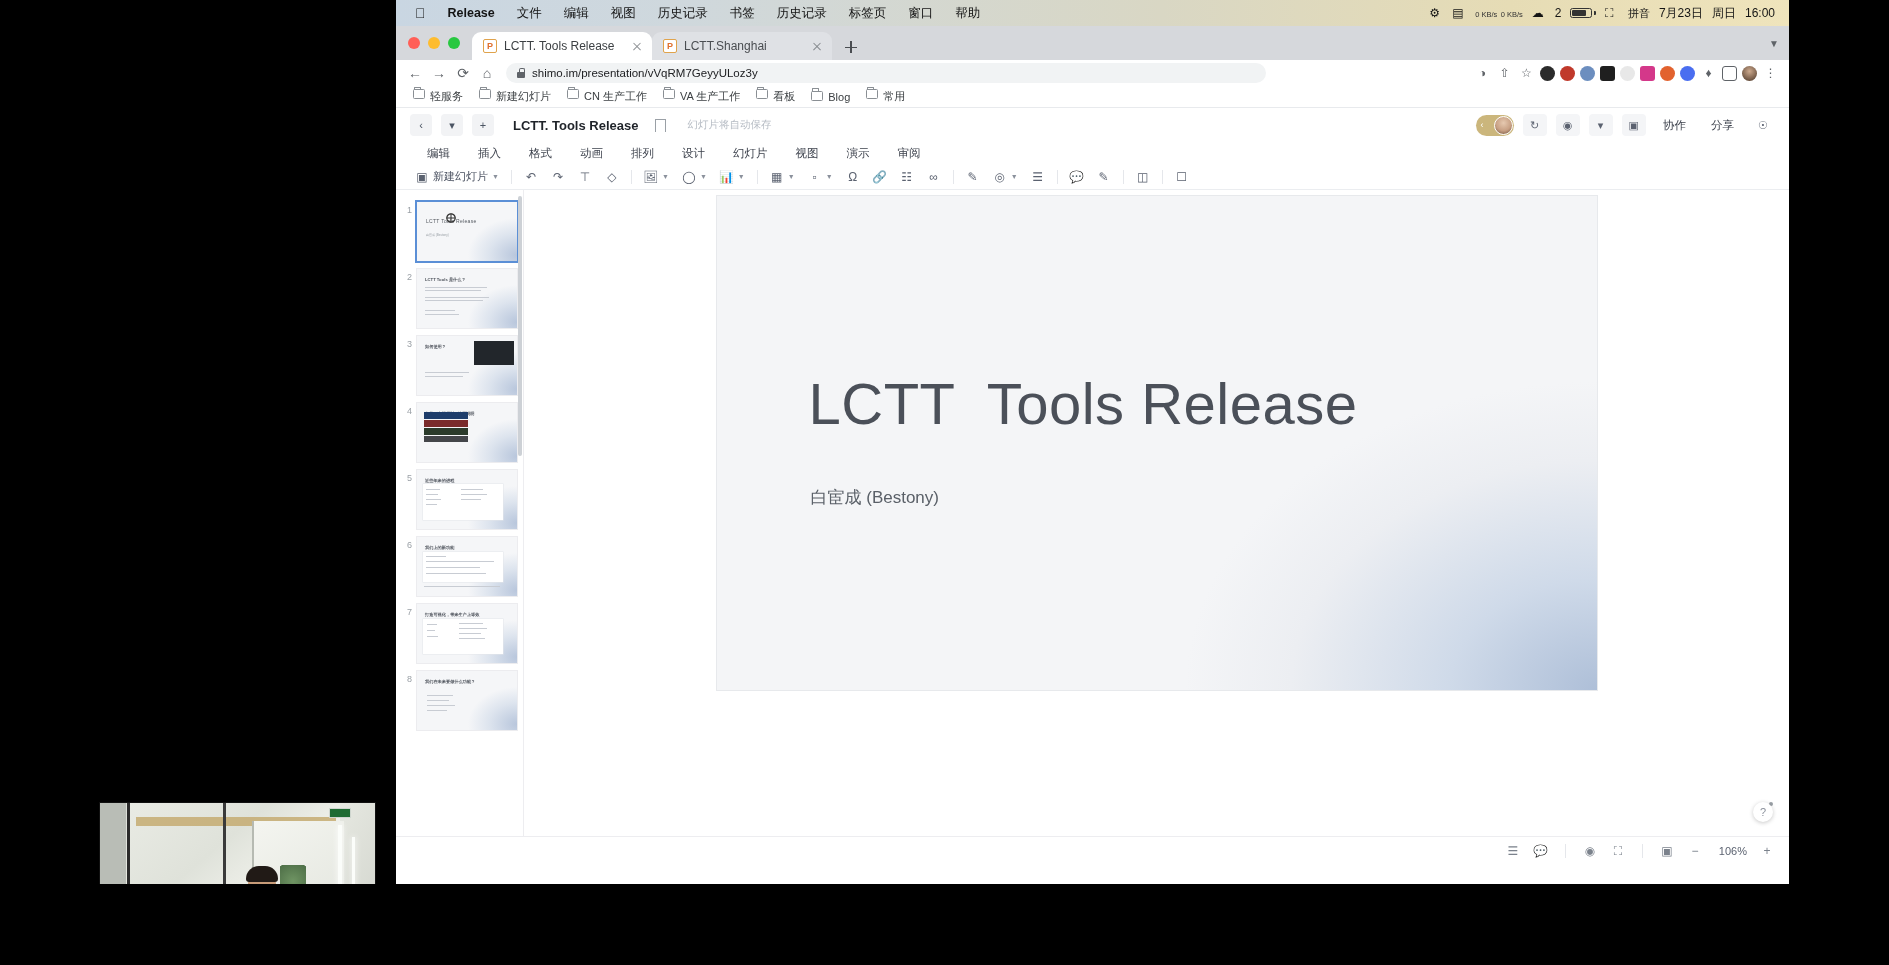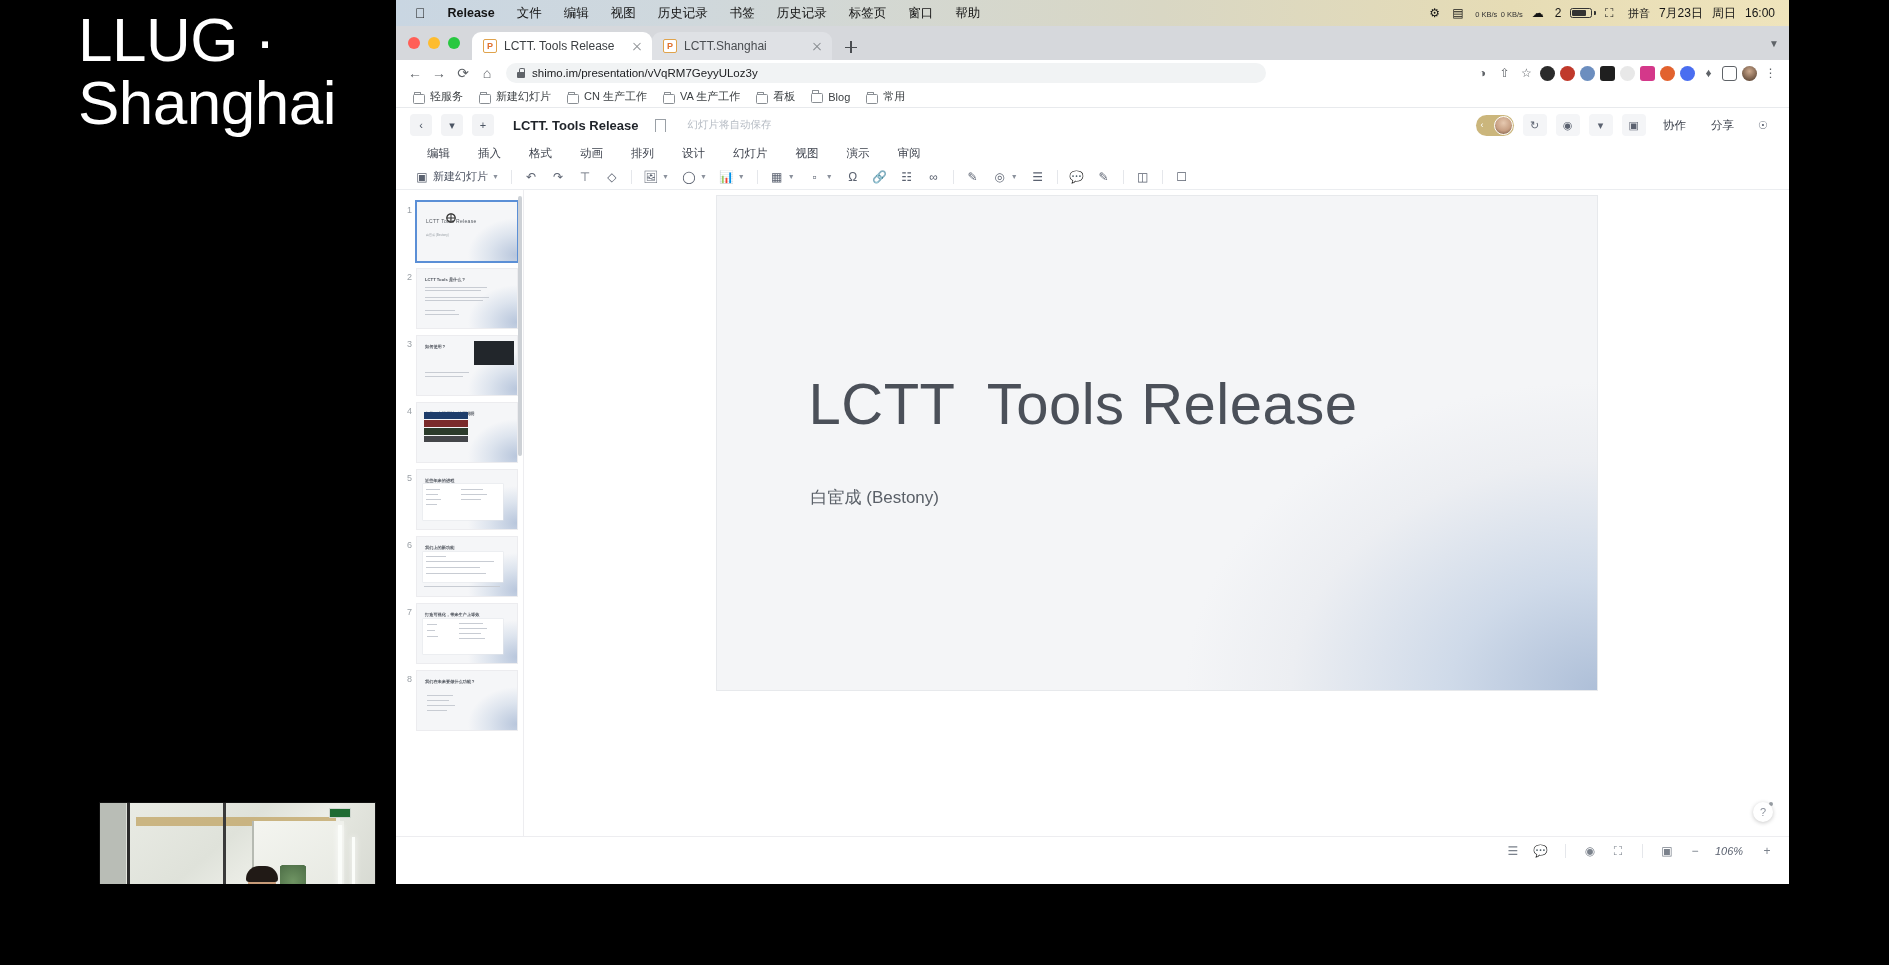--- a/index.html
+++ b/index.html
@@ -125,21 +125,21 @@
     border:1.2px solid #5f6368; border-bottom:none; border-radius:2px 2px 0 0;}
   #omni-url { font-weight: 400; white-space: nowrap; overflow: hidden; }
   #omni-url b { font-weight: 400; }
   #tb-right { margin-left:auto; display:flex; align-items:center; gap:5px; padding-right:2px; }
   .ext { width:15px; height:15px; border-radius:50%; flex:none; }
   .ext.sq { border-radius:3px; }
   .tb-ico { width:17px; height:17px; color:#5f6368; font-size:12px; display:flex; align-items:center; justify-content:center;}
 
   #bookmarks { height: 22px; background:#fff; display:flex; align-items:center; gap: 2px; padding: 0 10px;
     font-size: 11px; color:#3c4043; border-bottom:1px solid #e8eaed;}
-  .bm { display:flex; align-items:flex-end; gap:5px; padding: 2px 7px; white-space:nowrap; }
+  .bm { display:flex; align-items:flex-start; gap:5px; padding: 2px 7px; white-space:nowrap; }
   .folder { width:12px; height:10px; flex:none; position:relative; }
   .folder:before { content:''; position:absolute; inset:0; border:1.2px solid #8a8f94; border-radius:1.5px;}
   .folder:after { content:''; position:absolute; left:1px; top:-2.2px; width:5px; height:2.6px;
     border:1.2px solid #8a8f94; border-bottom:none; border-radius:1px 1px 0 0;}
 
   
   #app { height: 756px; background:#fff; display:flex; flex-direction:column; }
   #app-top { height: 34px; display:flex; align-items:center; padding: 0 14px; gap: 9px; }
   .sq-btn { height:22px; min-width:22px; border-radius:4px; background:#f2f3f5; color:#4b5563;
     display:flex; align-items:center; justify-content:center; font-size:11px; padding: 0 6px; }
@@ -203,21 +203,21 @@
   #help-fab { position:absolute; right:16px; bottom:14px; width:20px; height:20px; border-radius:50%;
      background:#fff; box-shadow:0 1px 4px rgba(0,0,0,.22); color:#8b919c; font-size:11px;
      display:flex; align-items:center; justify-content:center;}
   #help-dot { position:absolute; right:16px; bottom:30px; width:4px; height:4px; border-radius:50%; background:#9aa0a6;}
 
   
   #statusbar { height: 28px; border-top:1px solid #ededf0; display:flex; align-items:center;
      padding: 0 14px; }
   #sb-right { margin-left:auto; display:flex; align-items:center; gap:12px; color:#7b828c; font-size:11px;}
   .sb-ico { width:16px; height:16px; display:flex; align-items:center; justify-content:center; font-size:12px;}
-  #zoomlevel { font-size: 11px; color:#5b6270; min-width:32px; text-align:left;font-style:italic;}
+  #zoomlevel { font-size: 11px; color:#5b6270; min-width:32px; text-align:right;}
 
   
   #sharebar {
     position: absolute; left: 396px; top: 844px; height: 40px; width: 242px;
     background:#3c3c3c; display:flex; align-items:center; gap:9px; padding-right:10px;
     color:#e9e9e9; font-size:15px; border-radius: 0 6px 0 0;
   }
   #share-person { width:30px; height:40px; background:#e07b2a; display:flex; align-items:center; justify-content:center;}
   .person-ico { width:16px; height:17px; position:relative; }
   .person-ico:before { content:''; position:absolute; left:5px; top:0; width:7px; height:7px; border-radius:50%; background:#fff;}
@@ -233,22 +233,20 @@
 
   
   #right-black { position:absolute; left:1789px; top:0; width:100px; height:965px; background:#000;}
   #bottom-black { position:absolute; left:0; top:884px; width:1889px; height:81px; background:#000;}
 </style>
 </head>
 <body>
 
 <div id="stage">
 
-  <div id="llug-logo"><span>LLUG ·</span>
-<span>Shanghai</span></div>
 
   <div id="webcam">
     <div class="cam-wallL"></div>
     <div class="cam-glass"></div>
     <div class="cam-beam"></div>
     <div class="cam-frame"></div>
     <div class="cam-frame2"></div>
     <div class="cam-right"></div>
     <div class="cam-door"></div>
     <div class="cam-led" style="left:238px;top:22px;width:4px;height:96px;"></div>

